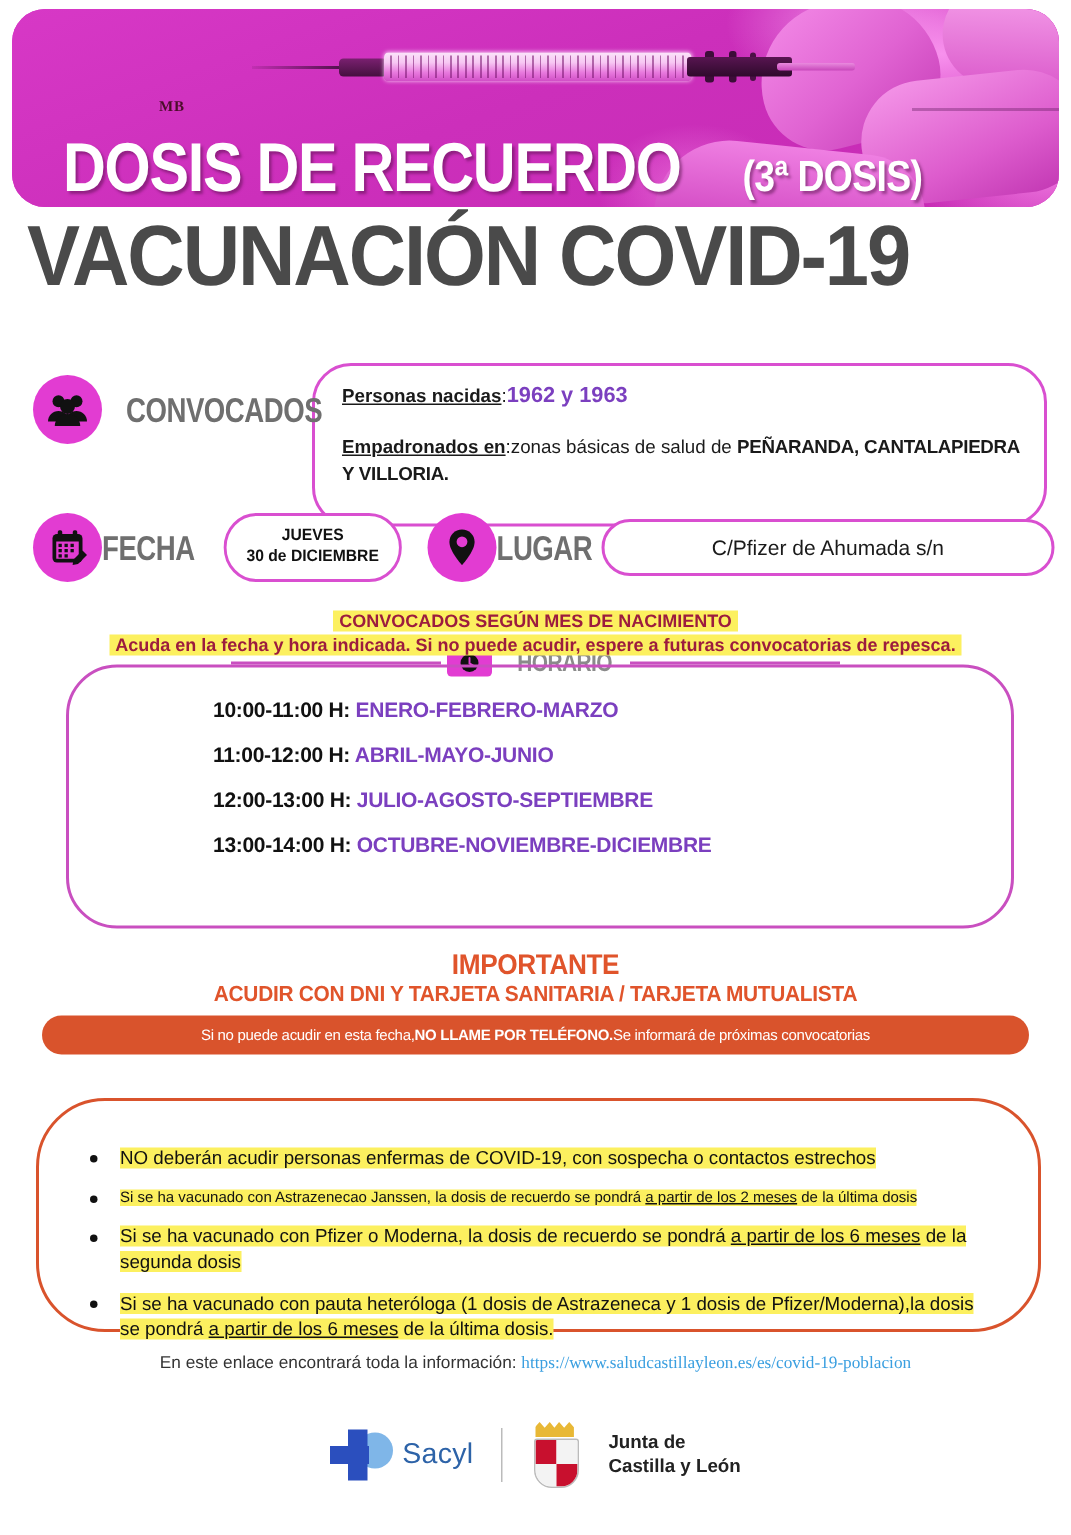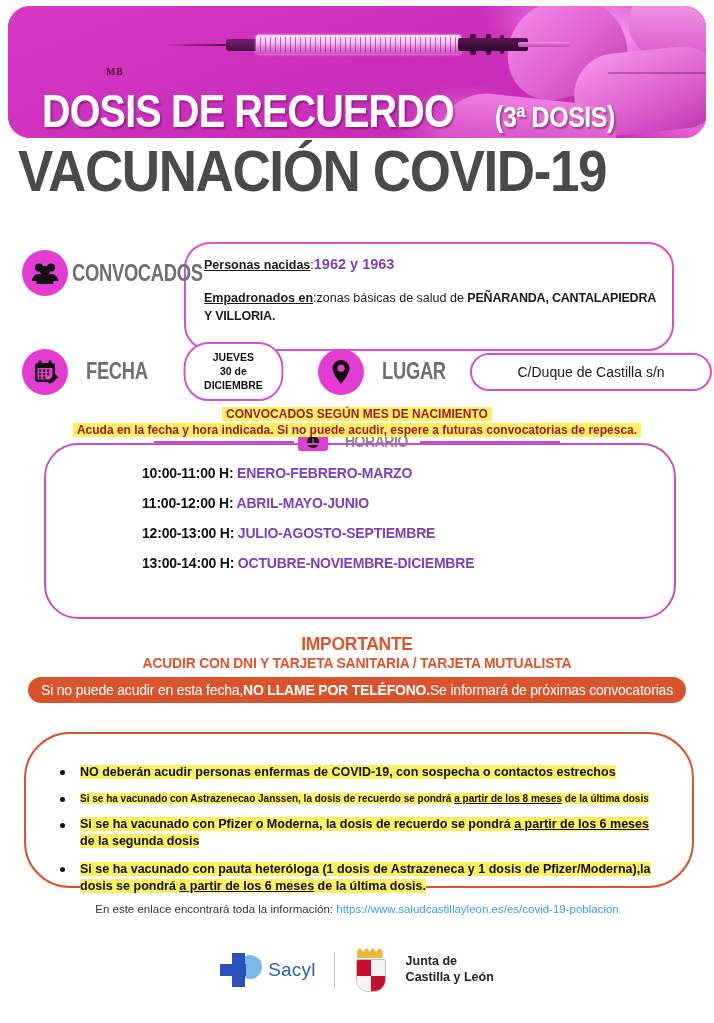--- a/index.html
+++ b/index.html
@@ -118,35 +118,35 @@
   }
   .sec-label{
     font-size:23px;font-weight:900;color:#6f6f6f;letter-spacing:-.4px;
     transform:scaleX(.8);transform-origin:left center;white-space:nowrap;
   }
   .pill{
     border:2px solid #d94fd0;border-radius:26px;background:#fff;
   }
 
   .row-convocados{
-    position:absolute;left:22px;top:242px;display:flex;align-items:flex-start;gap:4px;width:680px;
+    position:absolute;left:22px;top:242px;display:flex;align-items:flex-start;gap:16px;width:680px;
   }
   .row-convocados .ico-wrap{margin-top:8px;}
   .row-convocados .lbl{margin-top:18px;width:108px;}
   .box-convocados{
     width:490px;min-height:88px;padding:10px 16px 24px 18px;box-sizing:border-box;
   }
   .ln{font-size:12.5px;line-height:1.45;color:#1a1a1a;}
   .ln .u{text-decoration:underline;font-weight:700;}
   .ln .years{color:#7b3fbf;font-weight:900;font-size:14.5px;}
   .ln .zn{font-weight:700;letter-spacing:-.2px;}
   .ln-sp{height:14px;}
 
   .row-fecha{
-    position:absolute;left:22px;top:342px;display:flex;align-items:center;gap:18px;width:690px;
+    position:absolute;left:22px;top:342px;display:flex;align-items:center;gap:0;width:690px;
   }
   .pill-fecha{
     padding:7px 14px;text-align:center;line-height:1.25;font-size:11px;font-weight:900;color:#111;
     transform:scaleX(.95);
   }
   .pill-lugar{
     width:278px;padding:8px 10px;text-align:center;font-size:14px;line-height:1.3;color:#1a1a1a;
     font-weight:400;
   }
 
@@ -198,52 +198,52 @@
   }
   .imp-sub{
     position:absolute;left:0;top:655px;width:714px;text-align:center;
     font-size:14.5px;font-weight:700;color:#e0542b;letter-spacing:-.2px;
     transform:scaleX(.96);
   }
   .imp-pill{
     position:absolute;left:28px;top:677px;width:658px;height:26px;
     background:#d9532c;border-radius:14px;
     display:flex;align-items:center;justify-content:center;
-    color:#fff;font-size:14px;letter-spacing:-.2px;white-space:nowrap;
+    color:#fff;font-size:10px;letter-spacing:-.2px;white-space:nowrap;
   }
   .imp-pill b{font-weight:700;}
 
   
   .bul-box{
     position:absolute;left:24px;top:732px;width:666px;height:152px;
     border:2px solid #d9532c;border-radius:46px;
   }
   .bullets{
     position:absolute;left:24px;top:732px;width:666px;height:152px;
     padding:16px 26px 0 30px;box-sizing:border-box;z-index:2;
   }
   .bullets li{
     list-style:none;position:relative;margin:0 0 11px 0;padding-left:26px;
     line-height:1.35;color:#111;
   }
   .bullets li:before{
     content:"";position:absolute;left:6px;top:.5em;width:5px;height:5px;border-radius:50%;
     background:#111;
   }
-  .bullets .mk{background:#fcf05f;font-weight:700;text-align:center;}
+  .bullets .mk{background:#fcf05f;font-weight:400;text-align:center;}
   .b-big{font-size:12.5px;}
   .b-small{font-size:10px;}
   .b-mid{font-size:12.5px;}
   .bullets u{text-decoration:underline;}
 
   
   .foot-link{
     position:absolute;left:0;top:903px;width:714px;text-align:center;font-size:11.5px;color:#333;
   }
-  .foot-link .url{color:#3a9fe0;}
+  .foot-link .url{color:#3a9fe0;font-family:Liberation Serif, serif;}
   .logos{
     position:absolute;left:0;top:932px;width:714px;
     display:flex;align-items:center;justify-content:center;gap:18px;margin-top:16px;
   }
   .sacyl{display:flex;align-items:center;gap:6px;}
   .sacyl .cross{position:relative;width:42px;height:34px;}
   .sacyl .cross .v{position:absolute;left:12px;top:0;width:13px;height:34px;background:#2b4fbe;}
   .sacyl .cross .h{position:absolute;left:0;top:11px;width:26px;height:12px;background:#2b4fbe;}
   .sacyl .cross .blob{
     position:absolute;left:18px;top:2px;width:24px;height:24px;border-radius:50%;
@@ -351,21 +351,21 @@
       <div>30 de DICIEMBRE</div>
     </div>
     <div class="ico-circle" style="margin-left:14px">
       <svg width="24" height="28" viewBox="0 0 24 28" aria-hidden="true">
         <path d="M12 2C7.3 2 3.6 5.7 3.6 10.3c0 6.3 8.4 15.4 8.4 15.4s8.4-9.1 8.4-15.4C20.4 5.7 16.7 2 12 2z" fill="#111"></path>
         <circle cx="12" cy="10.2" r="3.6" fill="#e23cd2"></circle>
       </svg>
     </div>
     <div class="sec-label" style="width:70px">LUGAR</div>
     <div class="pill pill-lugar">
-      <div>C/Duque de Castilla s/n</div>
+      <div>C/Pfizer de Ahumada s/n</div>
     </div>
   </div>
 
   <div class="hor-strip">
     <div class="dash-l"></div>
     <div class="hor-ico">
       <svg width="14" height="14" viewBox="0 0 14 14" aria-hidden="true">
         <circle cx="7" cy="7" r="6" fill="#111"></circle>
         <path d="M7 3.6v3.7l2.4 1.5" stroke="#e23cd2" stroke-width="1.3" fill="none" stroke-linecap="round"></path>
       </svg>
@@ -405,21 +405,21 @@
   <div class="imp-sub">ACUDIR CON DNI Y TARJETA SANITARIA / TARJETA MUTUALISTA</div>
   <div class="imp-pill">
     <span>Si no puede acudir en esta fecha, </span>
       <b>NO LLAME POR TELÉFONO.</b>
       <span> Se informará de próximas convocatorias</span>
   </div>
 
   <div class="bul-box"></div>
   <ul class="bullets" id="bullets">
       <li class="b-big"><span class="mk"><span>NO deberán acudir personas enfermas de COVID-19, con sospecha o contactos estrechos</span></span></li>
-      <li class="b-small"><span class="mk"><span>Si se ha vacunado con Astrazenecao Janssen, la dosis de recuerdo se pondrá </span><u>a partir de los 8 meses</u><span> de la última dosis</span></span></li>
+      <li class="b-small"><span class="mk"><span>Si se ha vacunado con Astrazenecao Janssen, la dosis de recuerdo se pondrá </span><u>a partir de los 2 meses</u><span> de la última dosis</span></span></li>
       <li class="b-mid"><span class="mk"><span>Si se ha vacunado con Pfizer o Moderna, la dosis de recuerdo se pondrá </span><u>a partir de los 6 meses</u><span> de la segunda dosis</span></span></li>
       <li class="b-mid"><span class="mk"><span>Si se ha vacunado con pauta heteróloga (1 dosis de Astrazeneca y 1 dosis de Pfizer/Moderna),la dosis se pondrá </span><u>a partir de los 6 meses</u><span> de la última dosis.</span></span></li>
     </ul>
 
   <div class="foot-link">
     <span>En este enlace encontrará toda la información: </span><span class="url">https://www.saludcastillayleon.es/es/covid-19-poblacion</span>
   </div>
 
   <div class="logos">
     <div class="sacyl">

